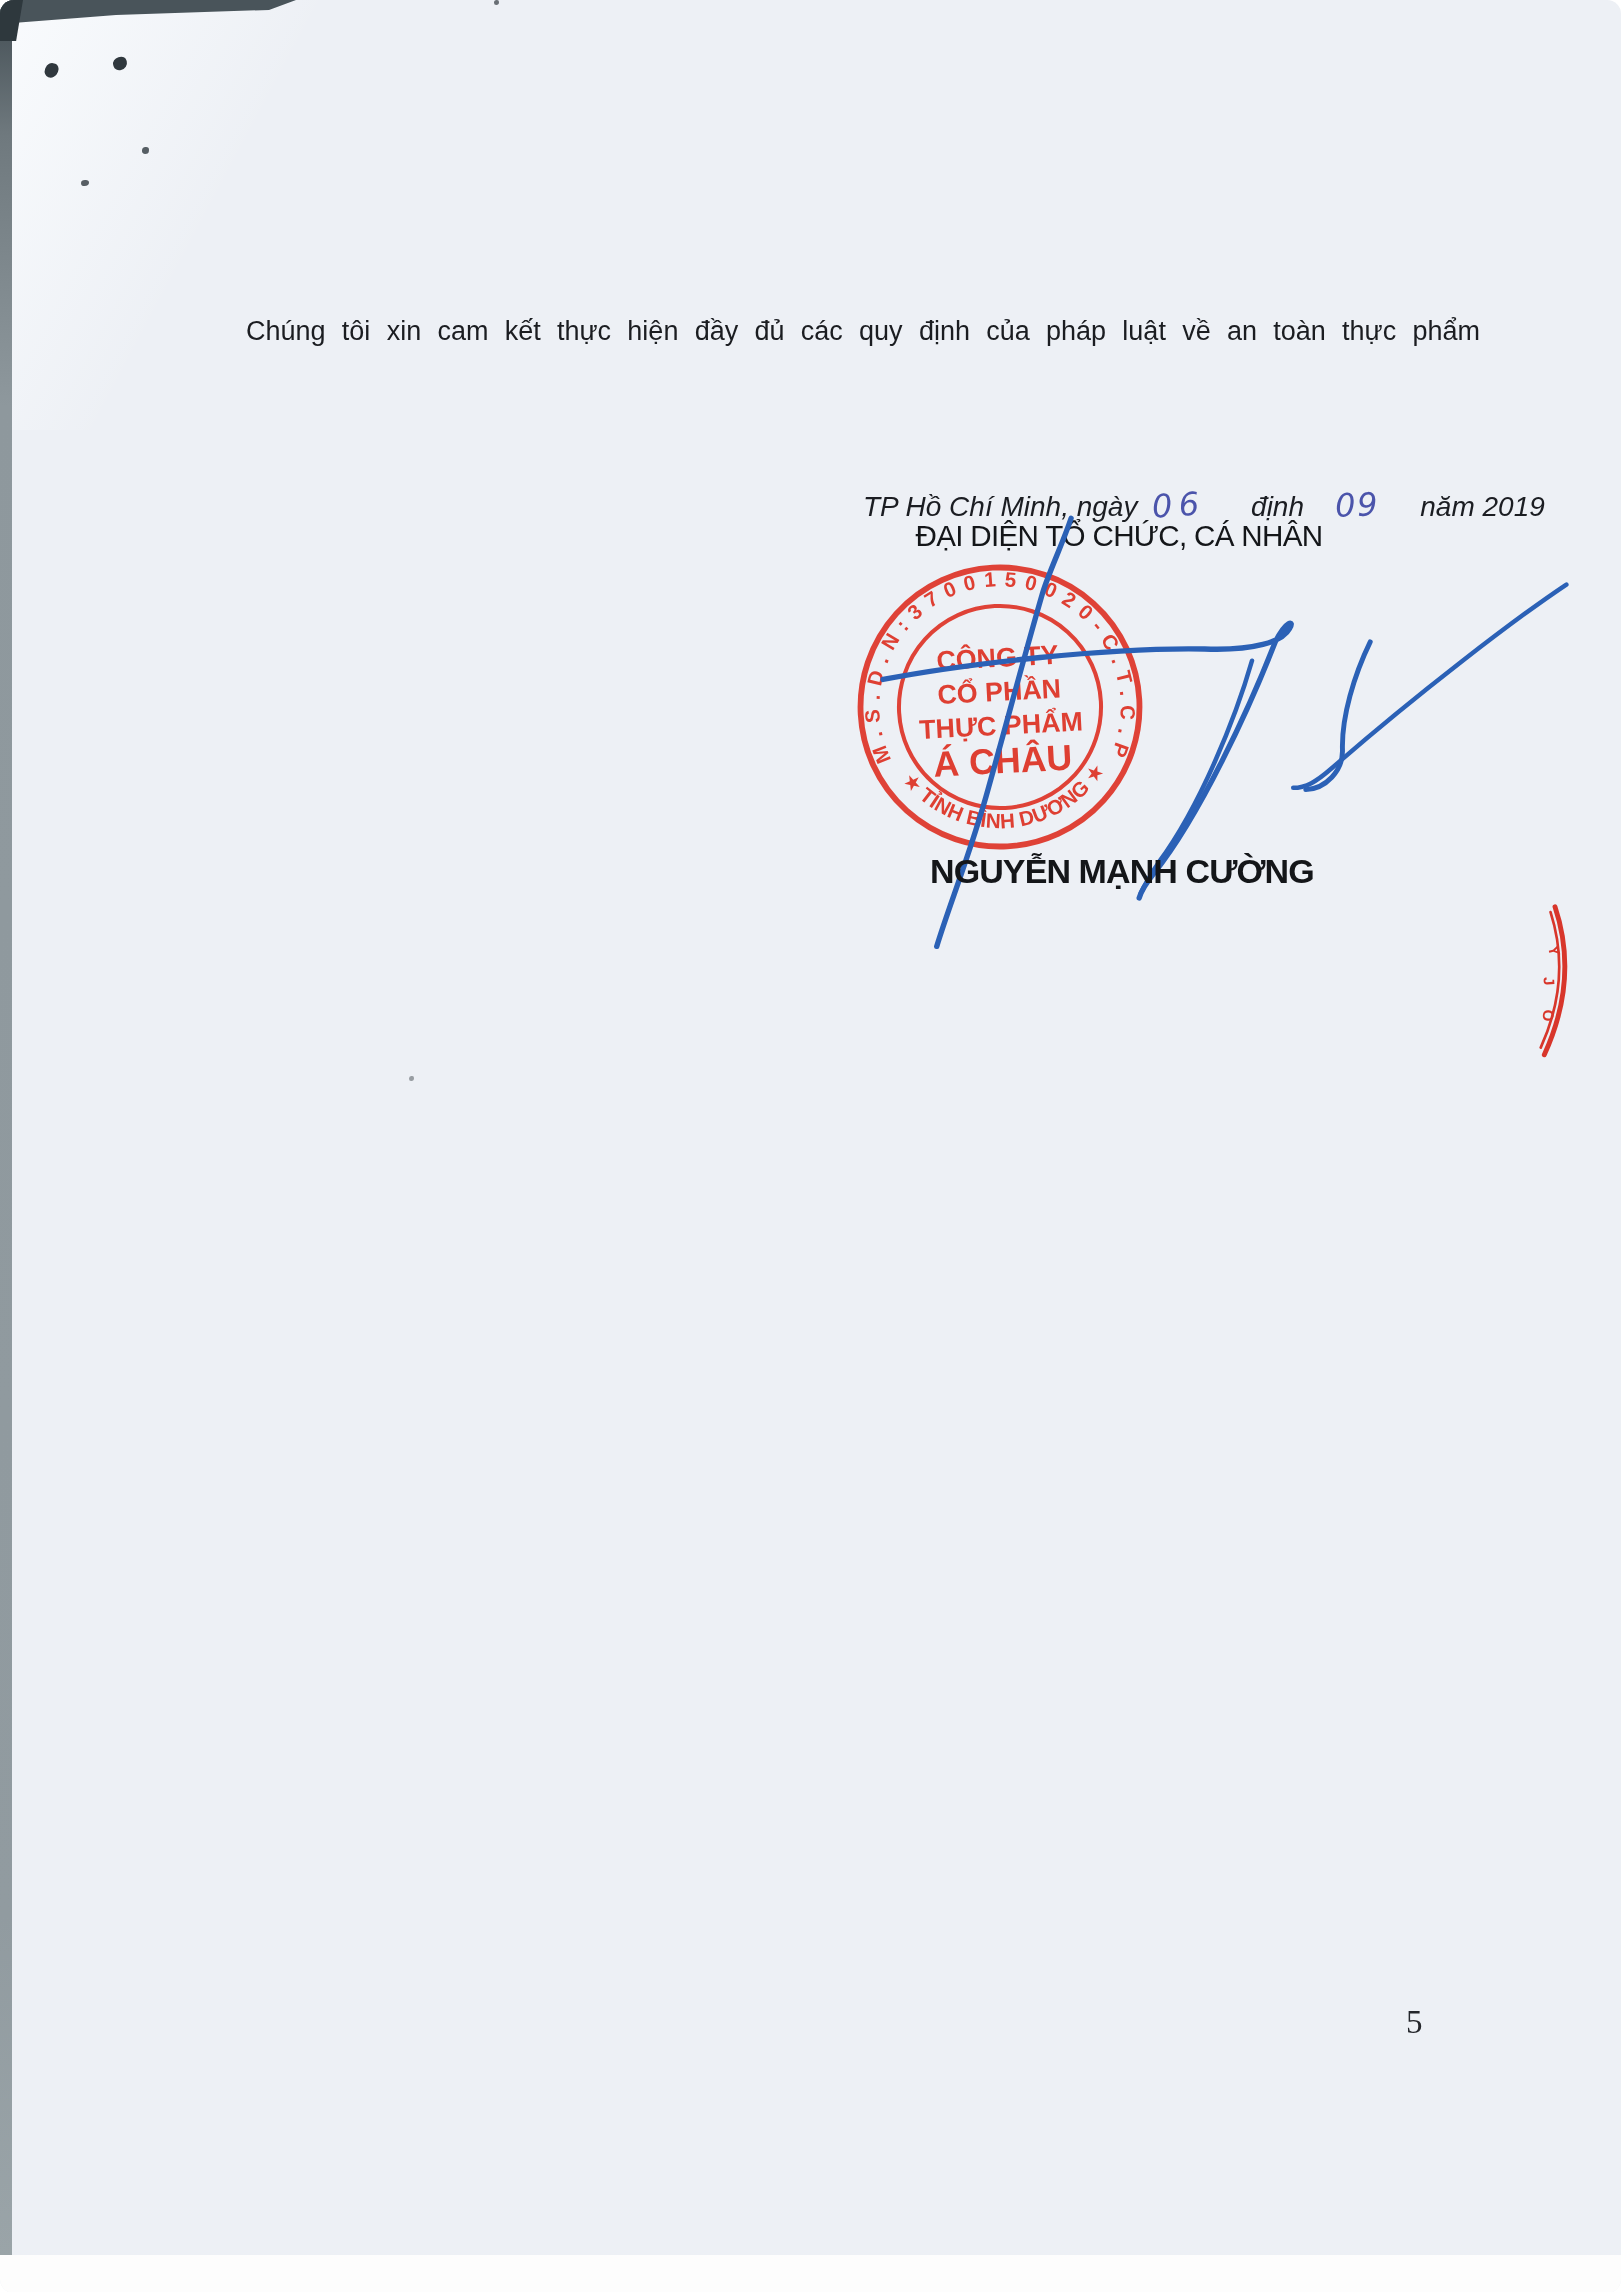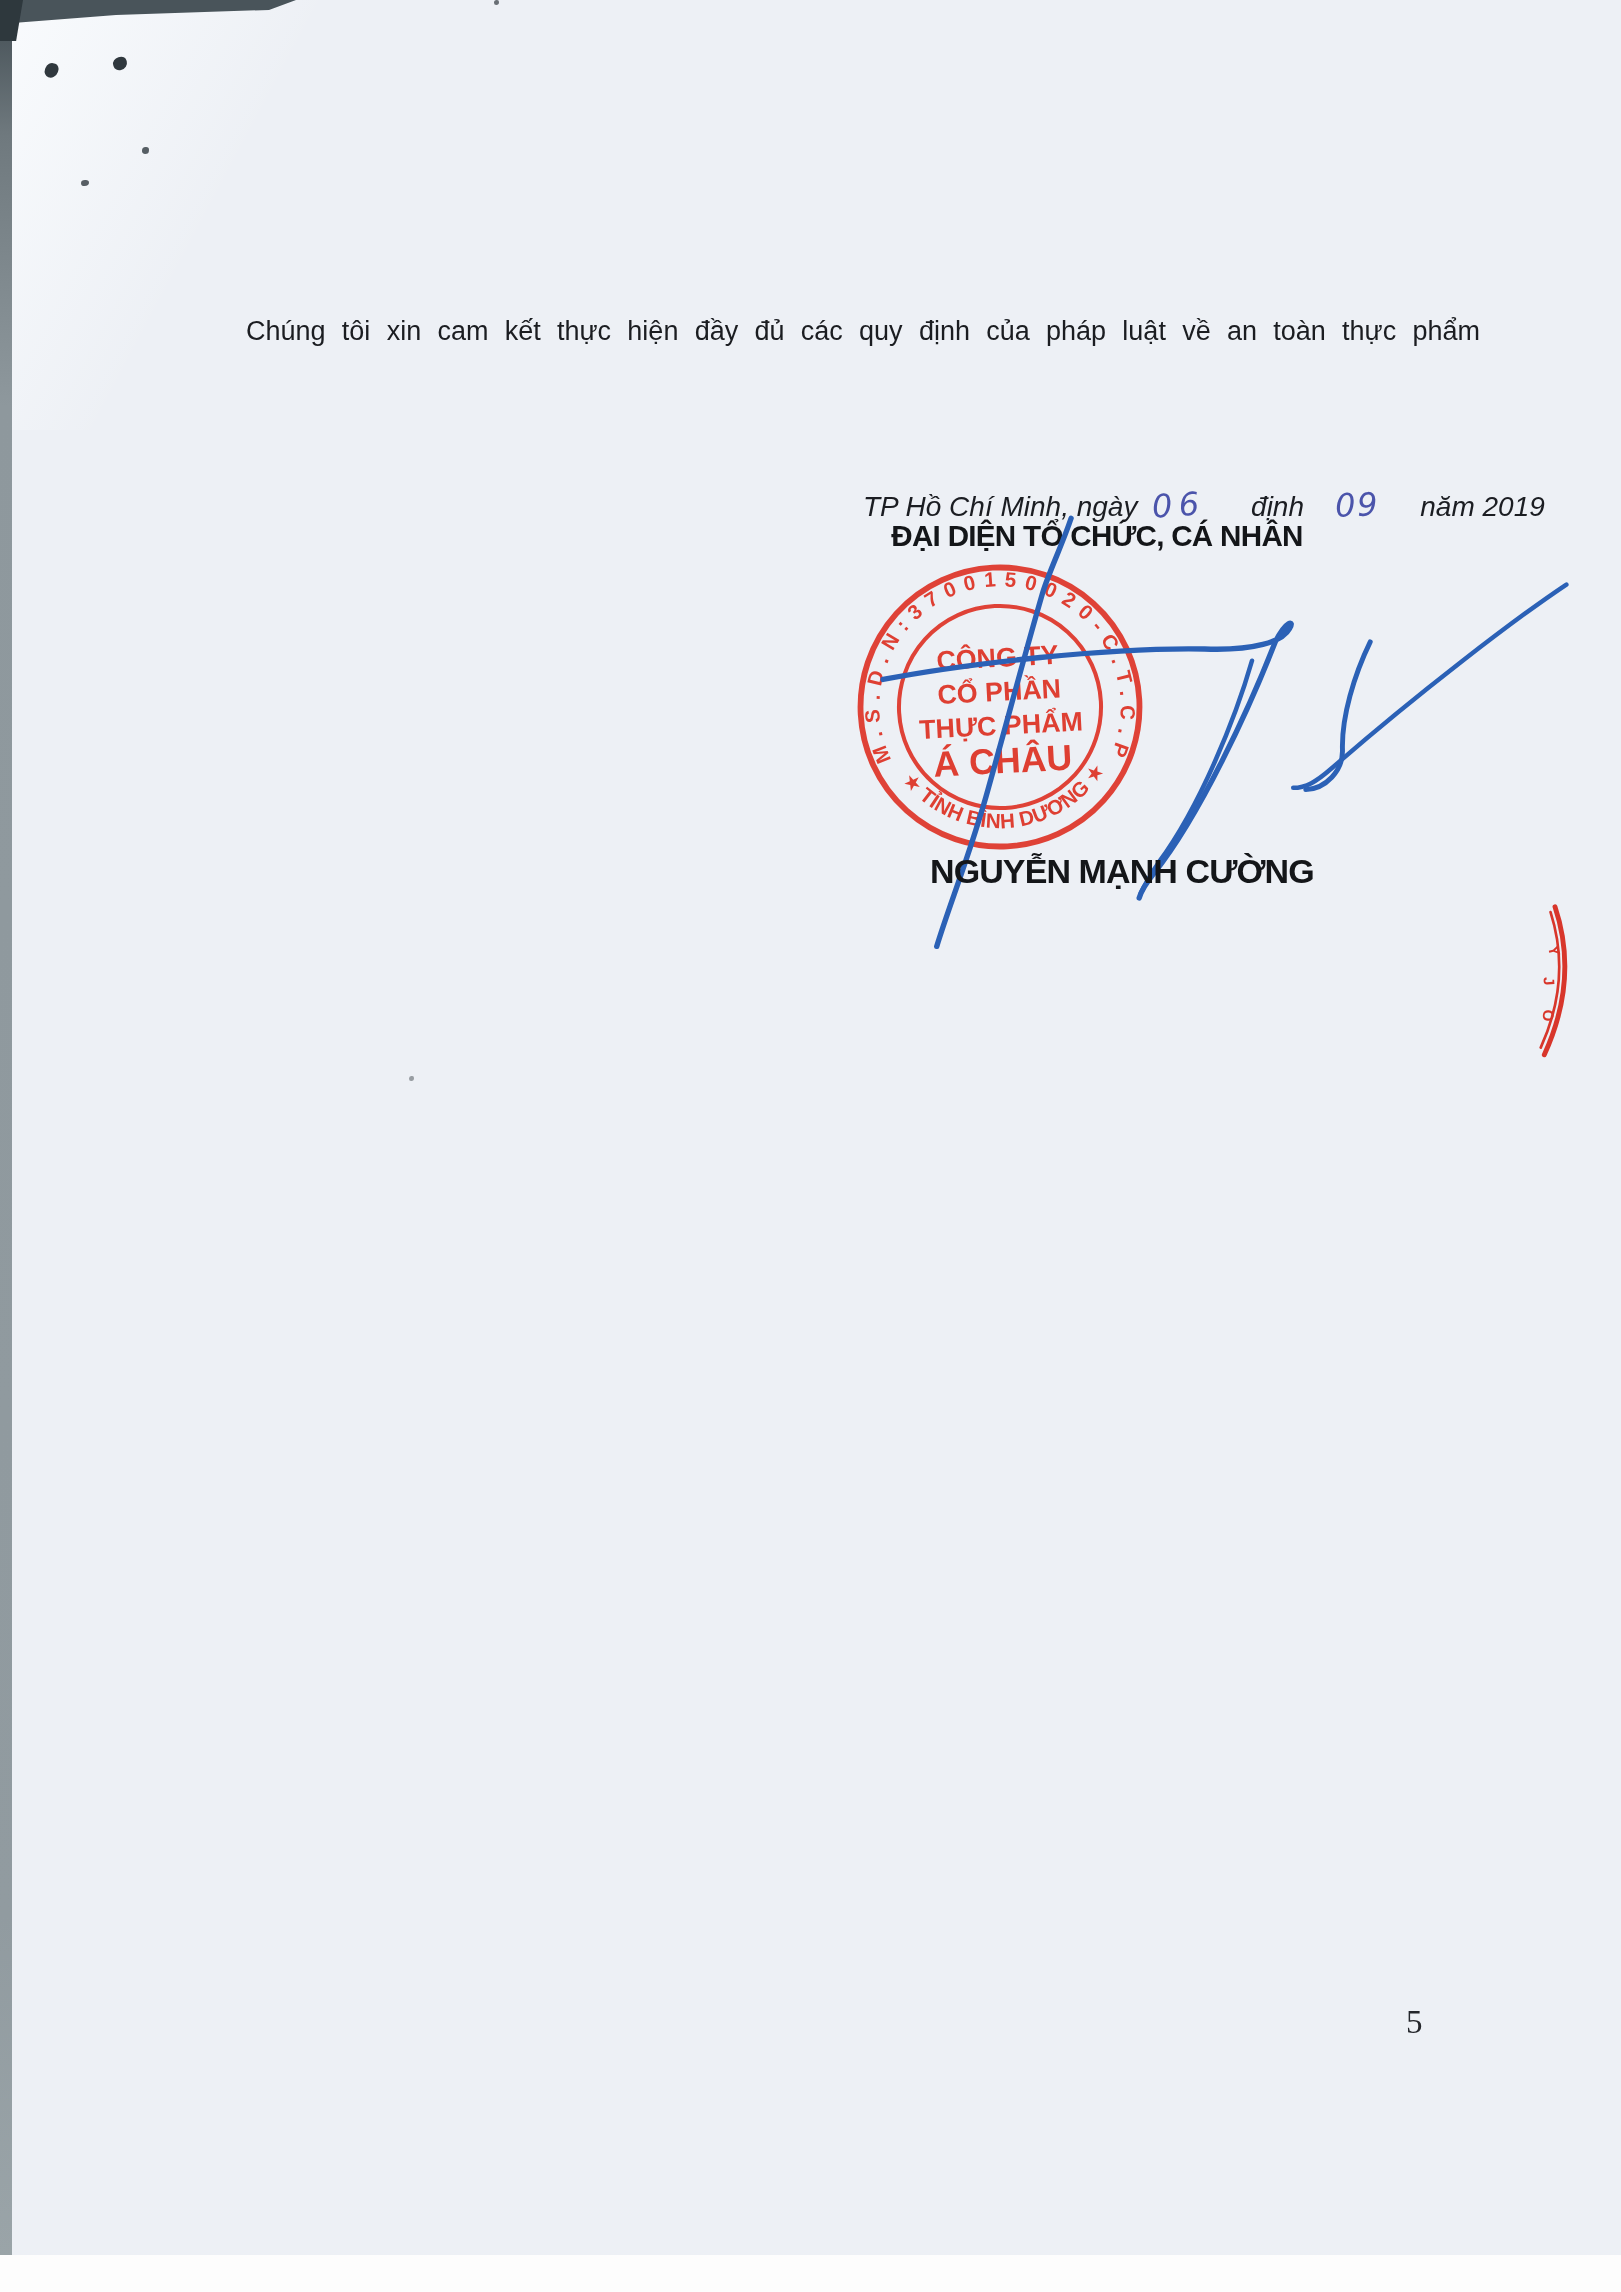--- a/index.html
+++ b/index.html
@@ -2,20 +2,21 @@
 <html style="font-size:14.3px"><head>
 <meta charset="utf-8">
 <style>
   html,body{margin:0;padding:0;background:#ffffff;}
   .page{
     position:relative;
     width:1621px;height:2293px;
     background:#edf0f5;
     overflow:hidden;
     font-family:"Liberation Sans","DejaVu Sans",sans-serif;
+    border-radius:14px;
   }
   
   .bottom-white{position:absolute;left:0;bottom:0;width:1621px;height:38px;background:#fdfdfd;}
   .left-strip{position:absolute;left:0;top:0;width:11.6px;height:2255px;
     background:linear-gradient(180deg,#414c52 0%,#6f797e 6%,#8e989d 18%,#919ba0 85%,#9aa4a8 100%);}
   .top-wedge{position:absolute;left:0;top:0;width:296px;height:27px;background:#49545a;
     clip-path:polygon(0 0,296px 0,269px 9.9px,116px 15px,0 24px);}
   .corner-blot{position:absolute;left:0;top:0;width:23px;height:41px;background:#2e383d;
     clip-path:polygon(0 0,100% 0,70% 100%,0 100%);}
   .crease{position:absolute;left:0;top:0;width:502px;height:430px;
@@ -40,22 +41,22 @@
   .hand{
     font-family:"DejaVu Sans",sans-serif;font-style:italic;font-weight:400;
     color:#4b54ab;font-size:32px;display:inline-block;
   }
   .hand.day{margin-left:7.2px;letter-spacing:6.3px;transform:rotate(-4deg);}
   .hand.month{margin-left:23px;margin-right:5.4px;letter-spacing:1.8px;transform:rotate(-2deg);}
   .gap-s{display:inline-block;width:1.8px;}
 
   
   .rep-title{
-    position:absolute;left:881px;top:519px;width:432px;
-    text-align:center;font-size:29.6px;font-weight:bold;color:#141619;
+    position:absolute;left:903px;top:519px;width:432px;
+    text-align:center;font-size:29.6px;font-weight:normal;color:#141619;
     letter-spacing:-0.7px;white-space:nowrap;
   }
 
   
   .signer{
     position:absolute;left:930px;top:852px;width:380px;
     text-align:center;font-size:34px;font-weight:bold;color:#141619;
     letter-spacing:-0.9px;white-space:nowrap;
   }
 

